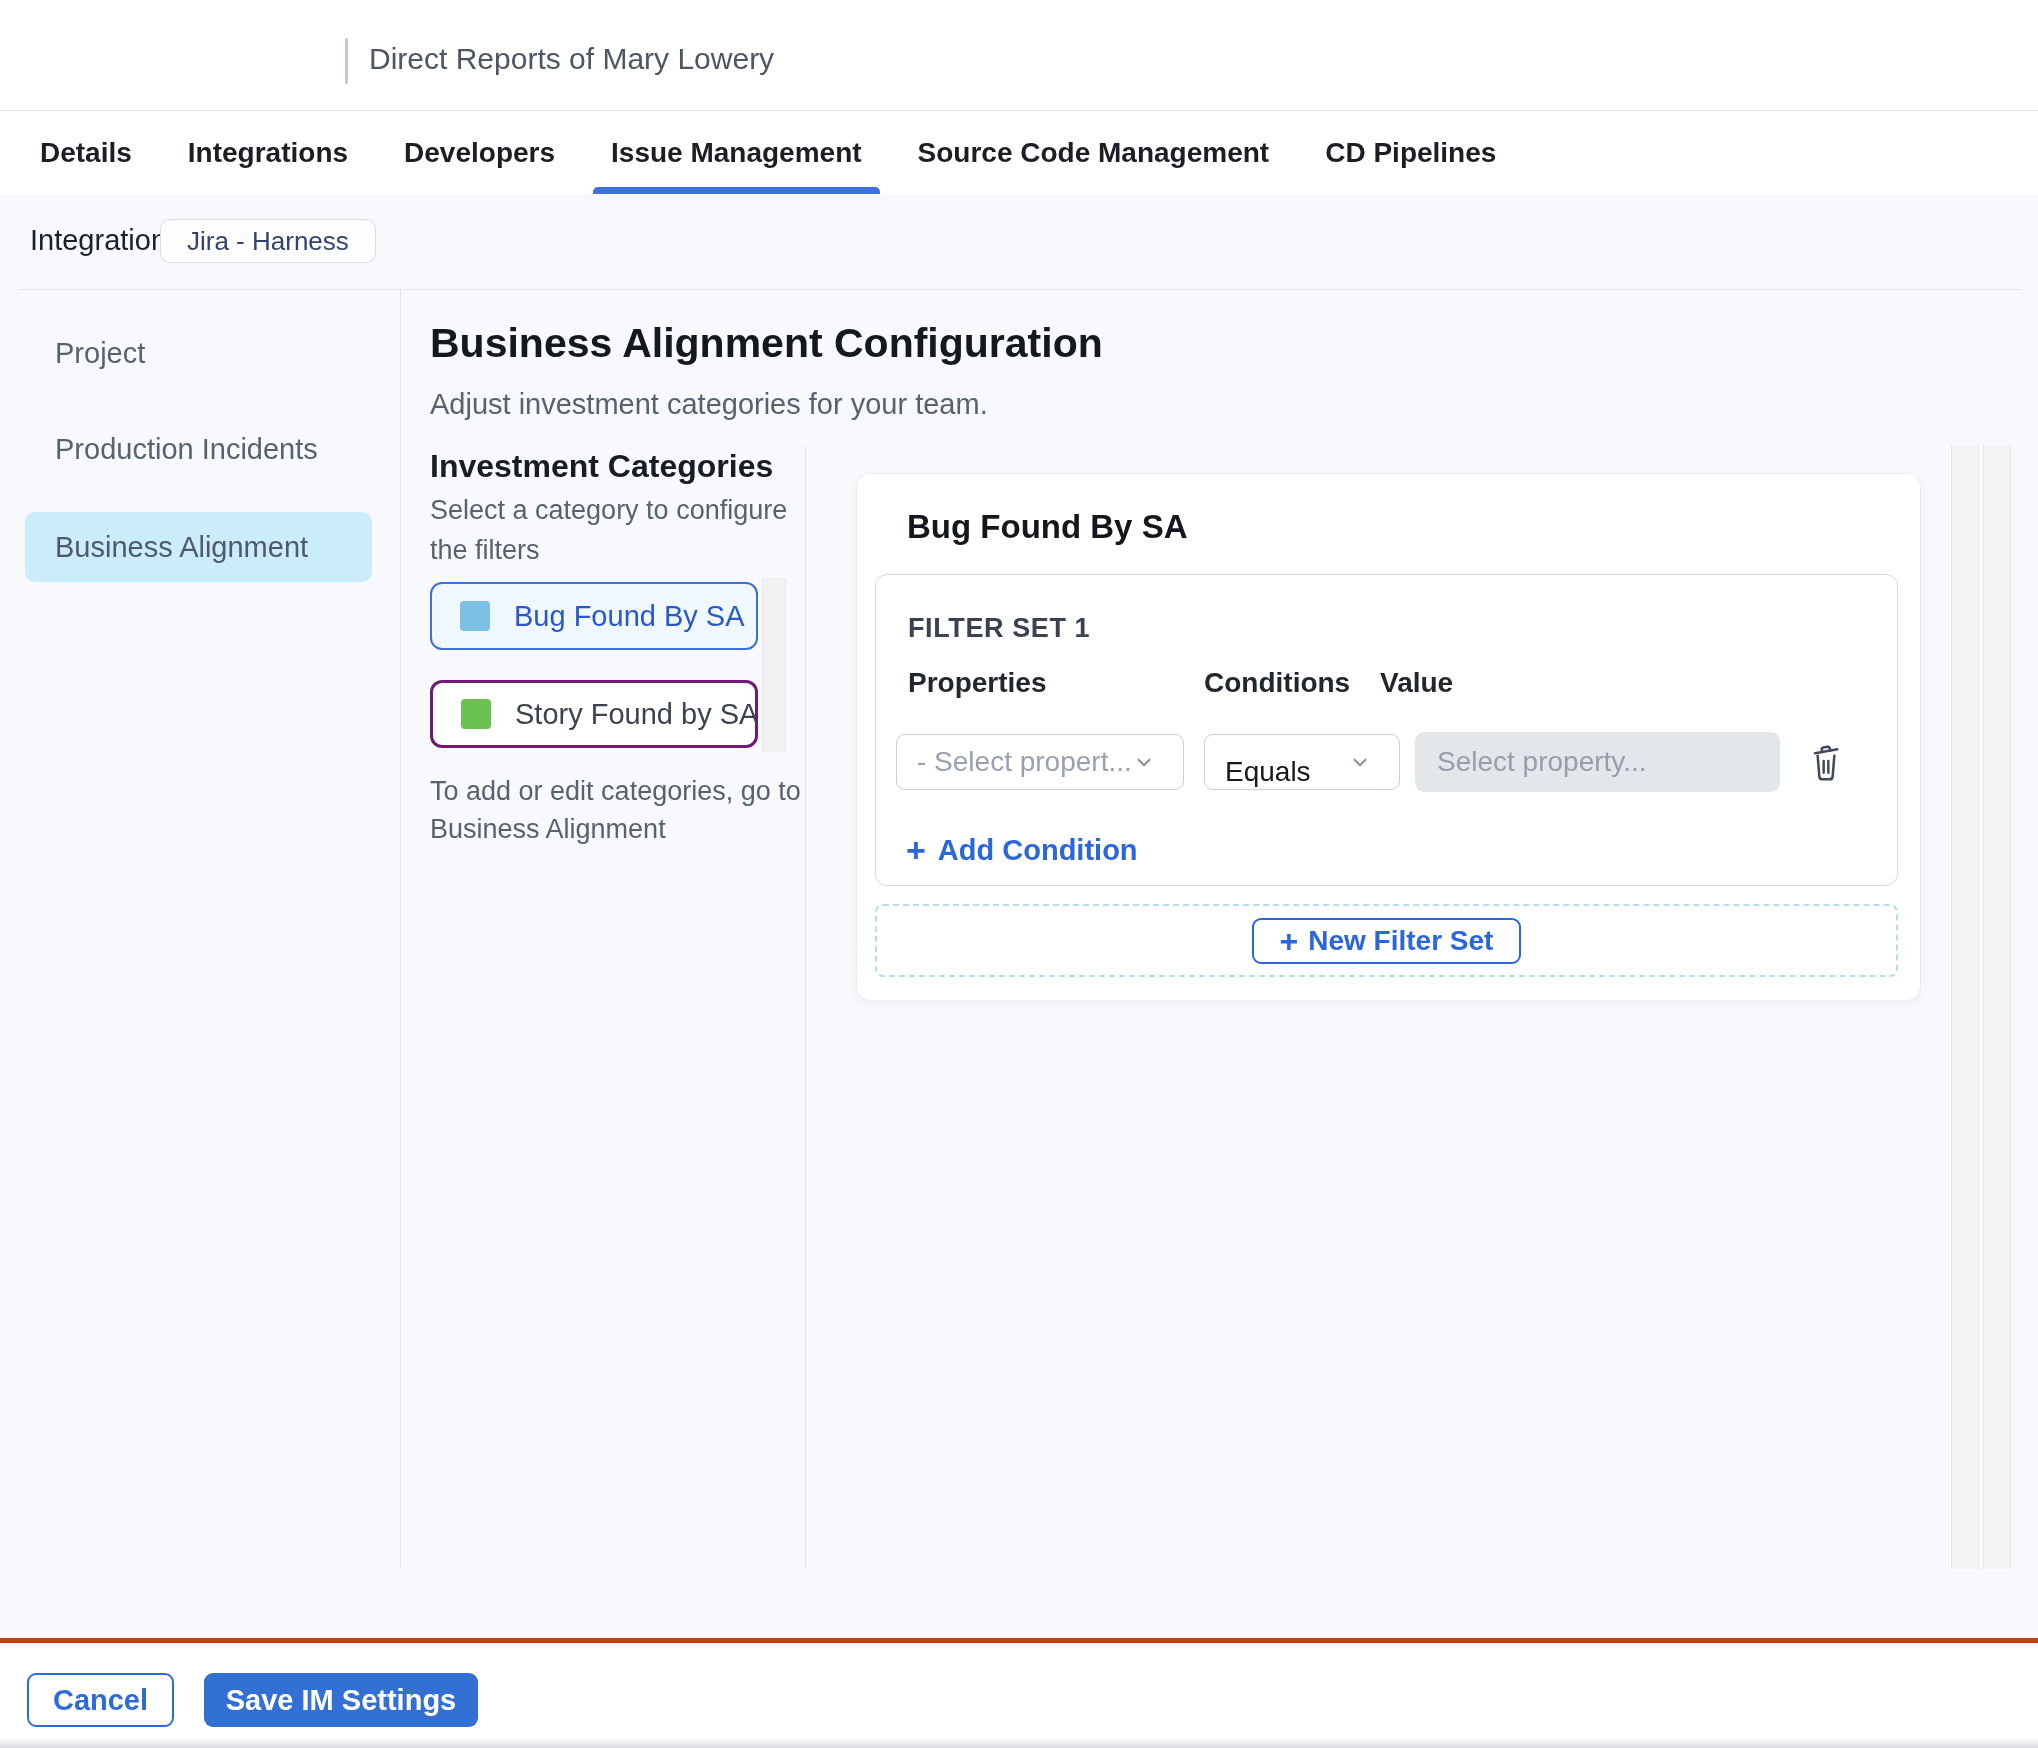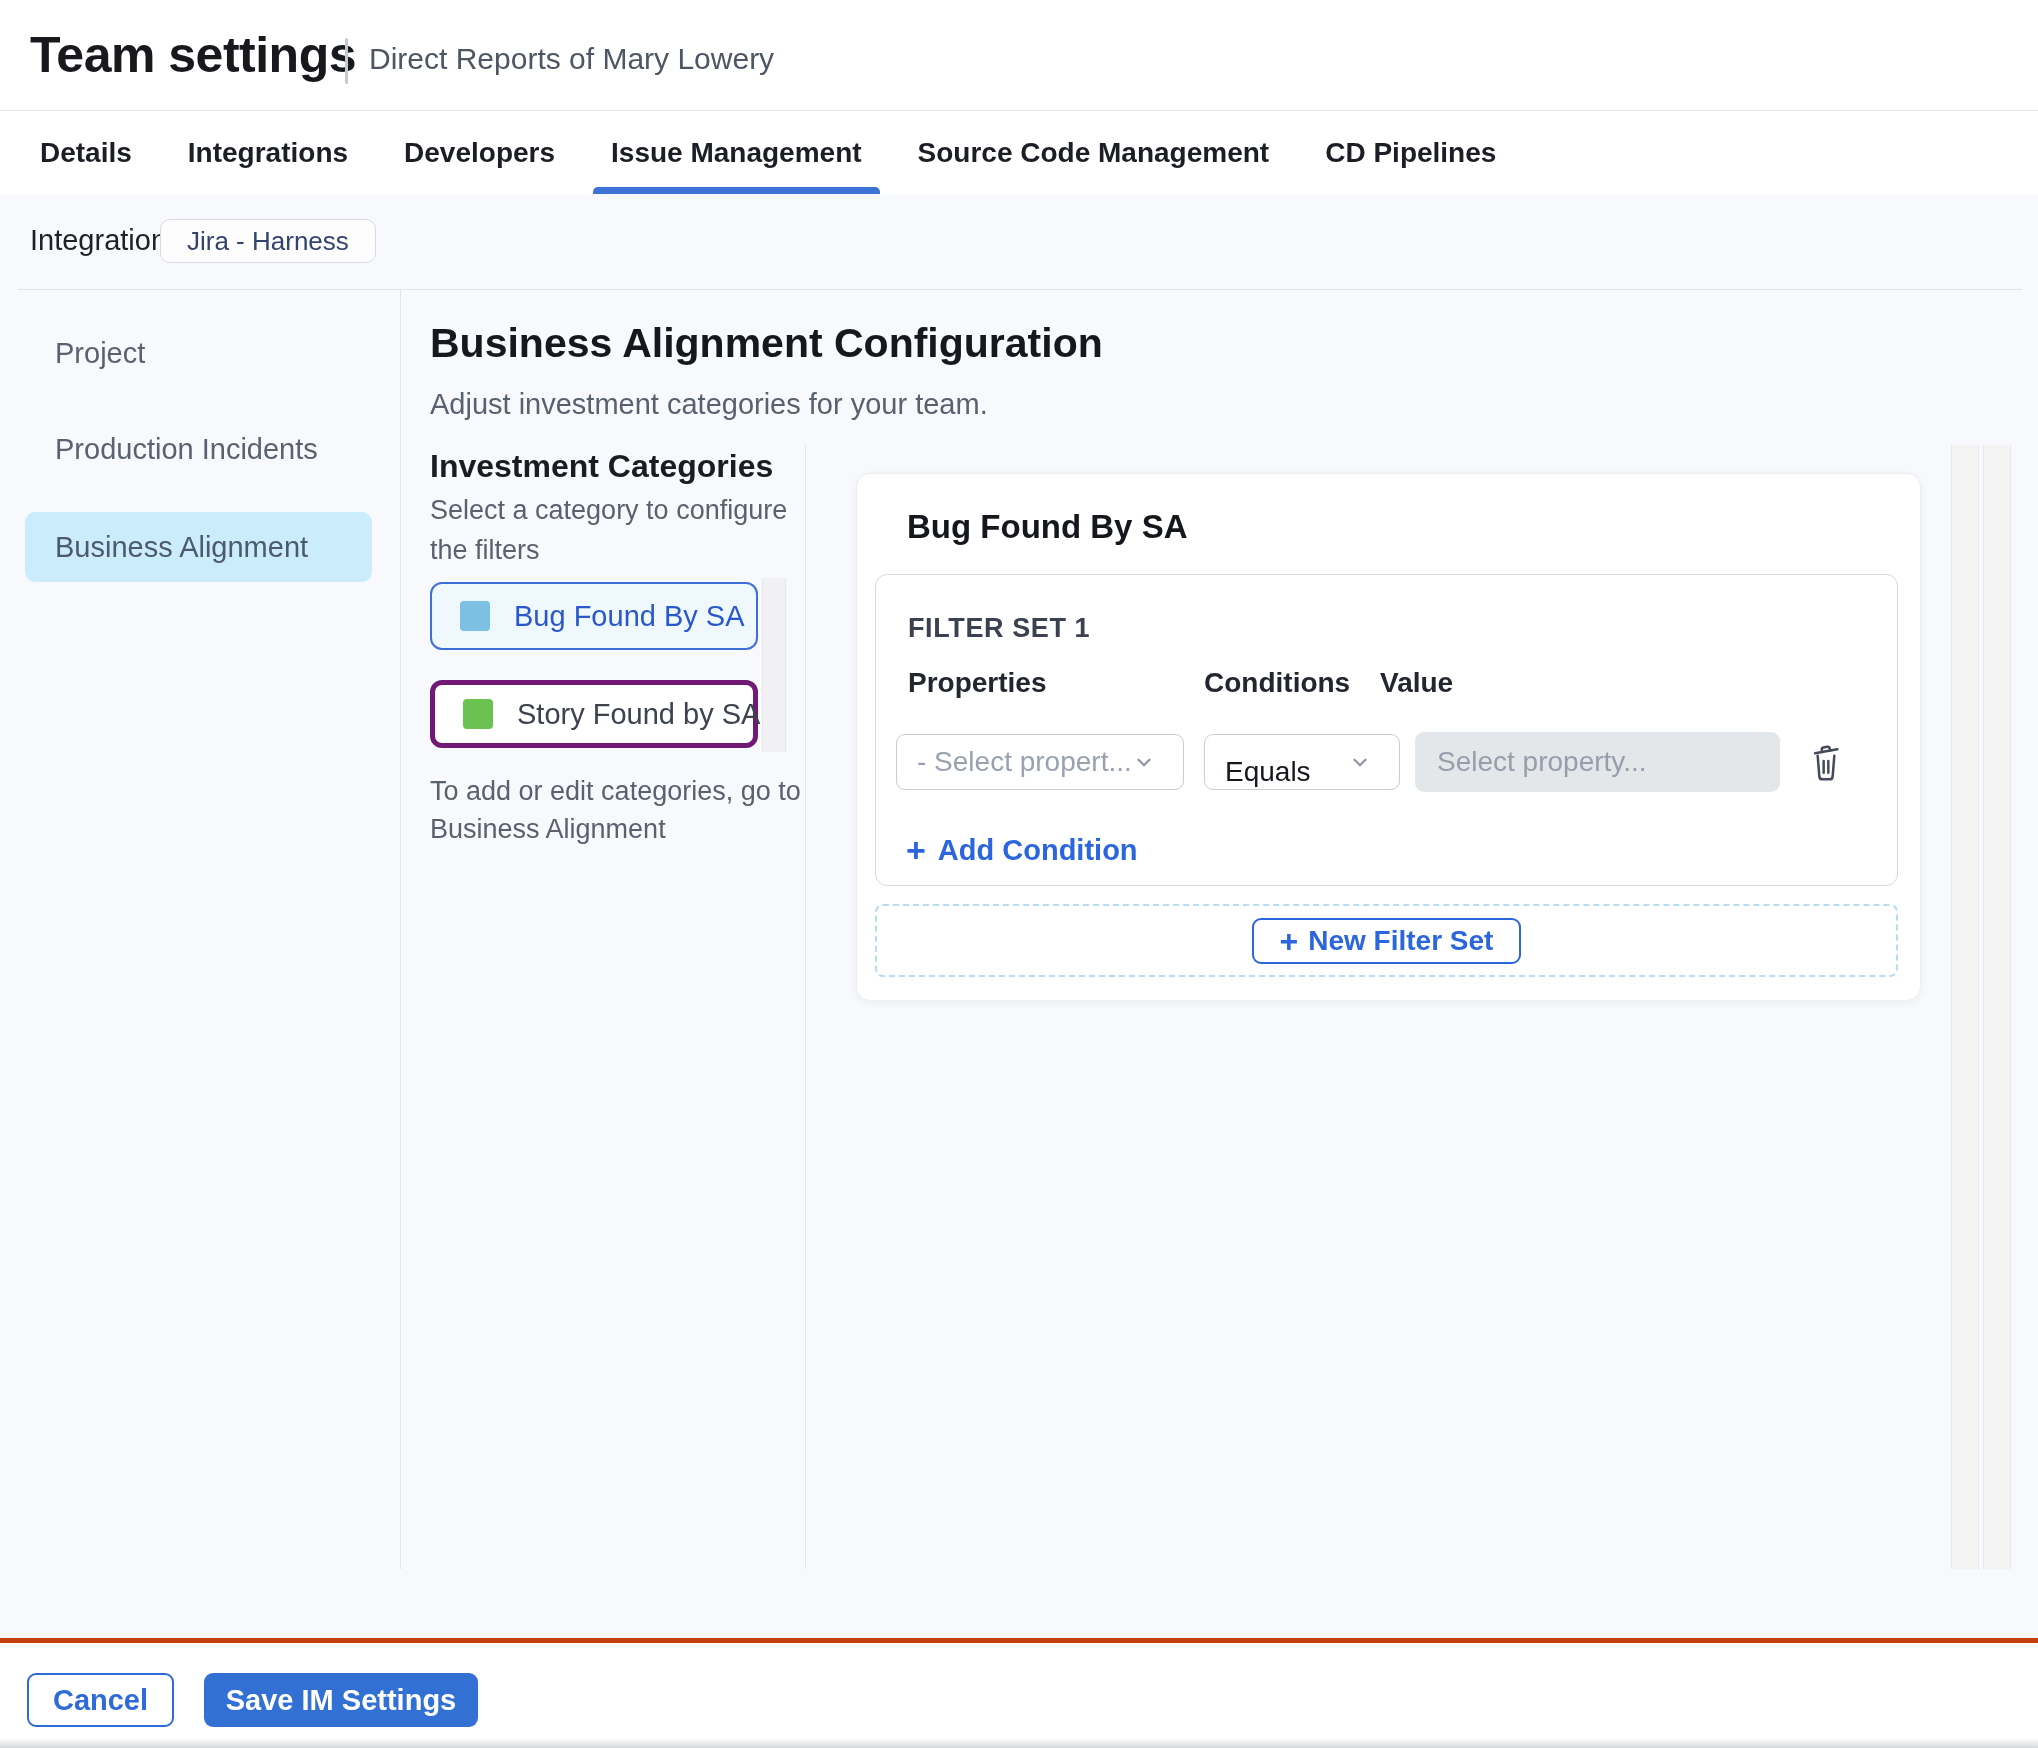--- a/index.html
+++ b/index.html
@@ -34,21 +34,21 @@
     font-size:29px; color:#5a6270; border-radius:10px; cursor:pointer; }
   .nav-item.selected { background:#cbecfb; color:#4d5a6b; }
 
   
   .main-title { position:absolute; left:430px; top:320px; font-size:41px; font-weight:700; color:#15181d; }
   .main-subtitle { position:absolute; left:430px; top:388px; font-size:29px; color:#59616f; }
 
   
   .cat-heading { position:absolute; left:430px; top:448px; font-size:32px; font-weight:700; color:#191c22; }
   .cat-caption { position:absolute; left:430px; top:490px; width:368px; font-size:27px; line-height:40px; color:#59616f; }
-  .cat-btn { position:absolute; left:430px; width:328px; height:68px; display:flex; align-items:center; border-radius:12px; cursor:pointer; background:#ffffff; border:5px solid #701a75; }
+  .cat-btn { position:absolute; left:430px; width:328px; height:68px; display:flex; align-items:center; border-radius:12px; cursor:pointer; background:#ffffff; border:3px solid #701a75; }
   .cat-btn.selected { background:#eff8fd; border:2px solid #3e6fd6; }
   .cat-btn .swatch { width:30px; height:30px; border-radius:4px; margin-left:28px; flex:0 0 auto; }
   .cat-btn .cat-label { margin-left:24px; font-size:29px; color:#3c434f; white-space:nowrap; }
   .cat-btn.selected .cat-label { color:#2b57cc; }
   .cat-scrollbar { position:absolute; left:762px; top:578px; width:24px; height:174px; background:#f1f1f3; border-left:1px solid #e7e7e9; border-right:1px solid #e7e7e9; }
   .cat-note { position:absolute; left:430px; top:772px; width:390px; font-size:27px; line-height:38px; color:#59616f; }
 
   
   .card { position:absolute; left:856px; top:473px; width:1065px; height:528px; background:#ffffff; border:1px solid #edeef2;
     border-radius:14px; box-shadow:0 2px 8px rgba(20,30,60,0.05); }
@@ -91,21 +91,20 @@
     border-radius:9px; color:#ffffff; font-size:29px; font-weight:700; cursor:pointer; font-family:"Liberation Sans", sans-serif; }
   .bottom-fade { position:absolute; left:0; bottom:0; width:2038px; height:10px; background:linear-gradient(#ffffff, #d8d9dc); }
 
   svg { display:block; }
 </style>
 </head>
 <body>
 
 <div id="root">
 
-  <div class="page-title">Team settings</div>
   <div class="title-sep"></div>
   <div class="page-subtitle">Direct Reports of Mary Lowery</div>
 
   <div class="tabbar-topline"></div>
   <div class="tabbar">
     <div class="tab">
         <span>Details</span>
       </div>
     <div class="tab">
         <span>Integrations</span>

